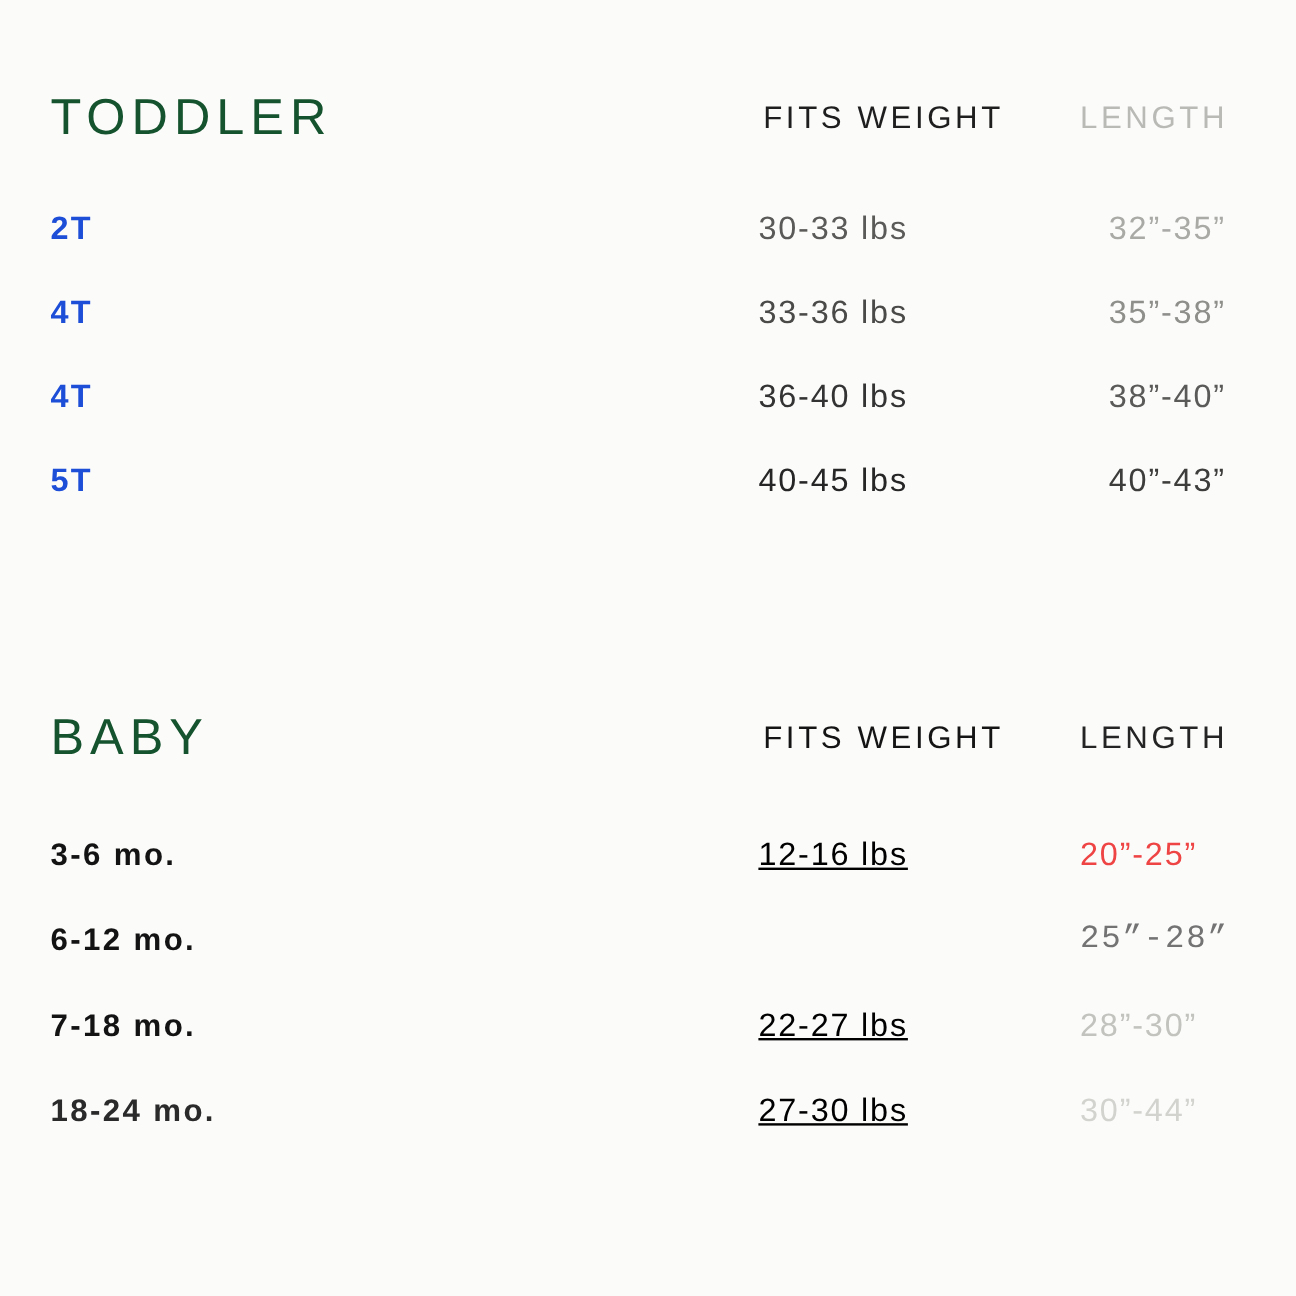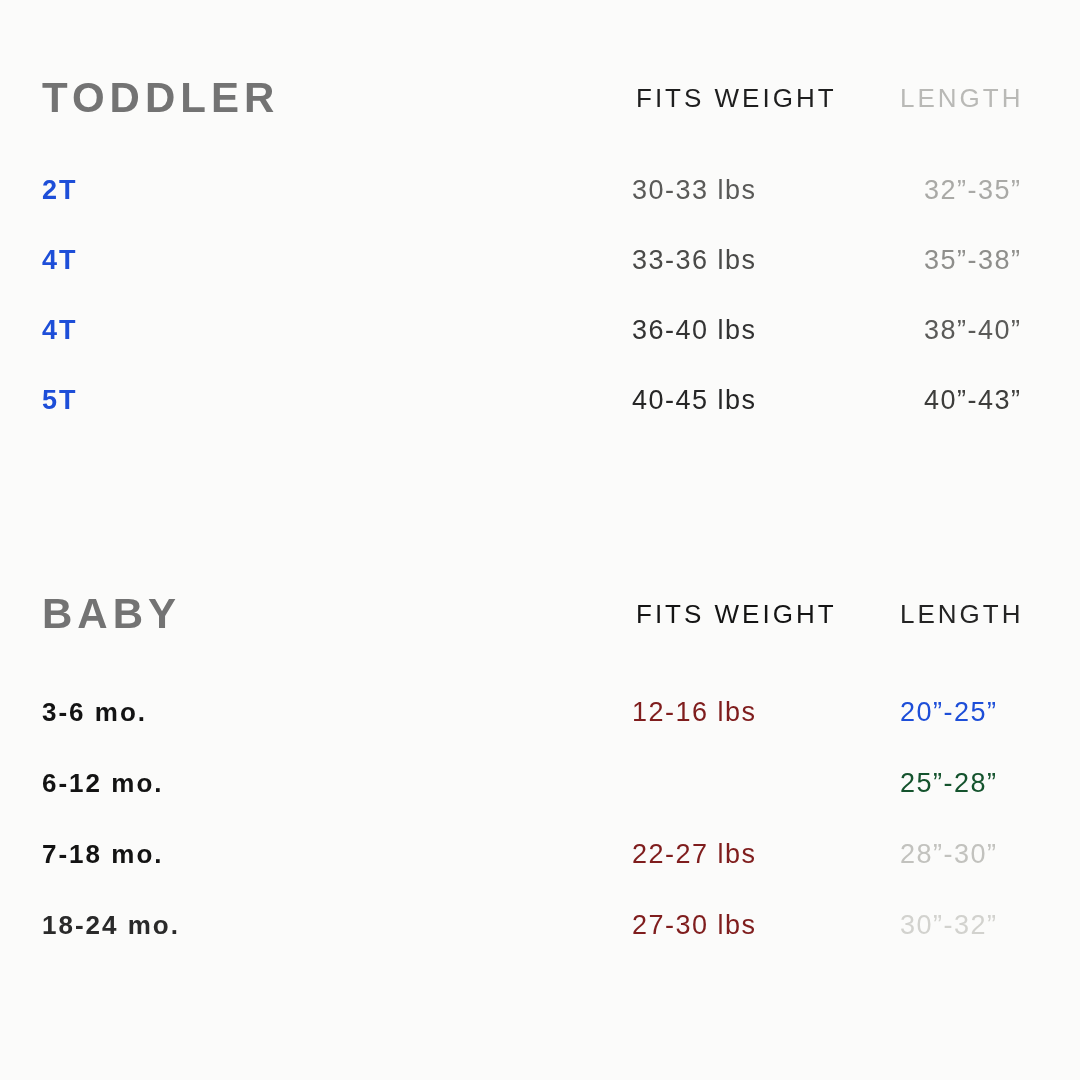--- a/index.html
+++ b/index.html
@@ -33,23 +33,23 @@
   .section-header {
     position: relative;
     height: 62px;
   }
 
   .section-title {
     position: absolute;
     left: 42px;
     top: 0;
     font-size: 42px;
-    font-weight: 700;
+    font-weight: 400;
     letter-spacing: 5px;
-    color: #737373;
+    color: #14532d;
     line-height: 52px;
   }
 
   .col-weight-head,
   .col-length-head {
     position: absolute;
     top: 10px;
     font-size: 26px;
     font-weight: 400;
     letter-spacing: 3px;
@@ -100,23 +100,23 @@
   .toddler .row-1 .cell-length { color: #a9a9a6; }
   .toddler .row-2 .cell-weight { color: #4a4a48; }
   .toddler .row-2 .cell-length { color: #8e8e8b; }
   .toddler .row-3 .cell-weight { color: #333; }
   .toddler .row-3 .cell-length { color: #5a5a58; }
   .toddler .row-4 .cell-weight { color: #262626; }
   .toddler .row-4 .cell-length { color: #3d3d3b; }
 
   
   .baby .cell-size { color: #131313; font-size: 26px; }
-  .baby .cell-weight { color: #7f1d1d; }
-  .baby .cell-length { color: #1d4ed8; }
-  .baby .row-2 .cell-length { color: #14532d; }
+  .baby .cell-weight { color: #000000; text-decoration: underline; }
+  .baby .cell-length { color: #ef4444; }
+  .baby .row-2 .cell-length { color: #737373; font-family: Liberation Mono, monospace; }
   .baby .row-3 .cell-length { color: #c2c2be; }
   .baby .row-4 .cell-length { color: #d2d2ce; }
   .baby .row-4 .cell-size { color: #2a2a2a; }
 
   .baby .rows { margin-top: 42px; }
   .baby .row { height: 71px; }
 </style>
 </head>
 <body>
 
@@ -169,18 +169,18 @@
         <div class="cell cell-length">25”-28”</div>
       </div>
       <div class="row row-3">
         <div class="cell cell-size">7-18 mo.</div>
         <div class="cell cell-weight">22-27 lbs</div>
         <div class="cell cell-length">28”-30”</div>
       </div>
       <div class="row row-4">
         <div class="cell cell-size">18-24 mo.</div>
         <div class="cell cell-weight">27-30 lbs</div>
-        <div class="cell cell-length">30”-32”</div>
+        <div class="cell cell-length">30”-44”</div>
       </div>
     </div>
   </section>
 
 </div>
 
 </body></html>

